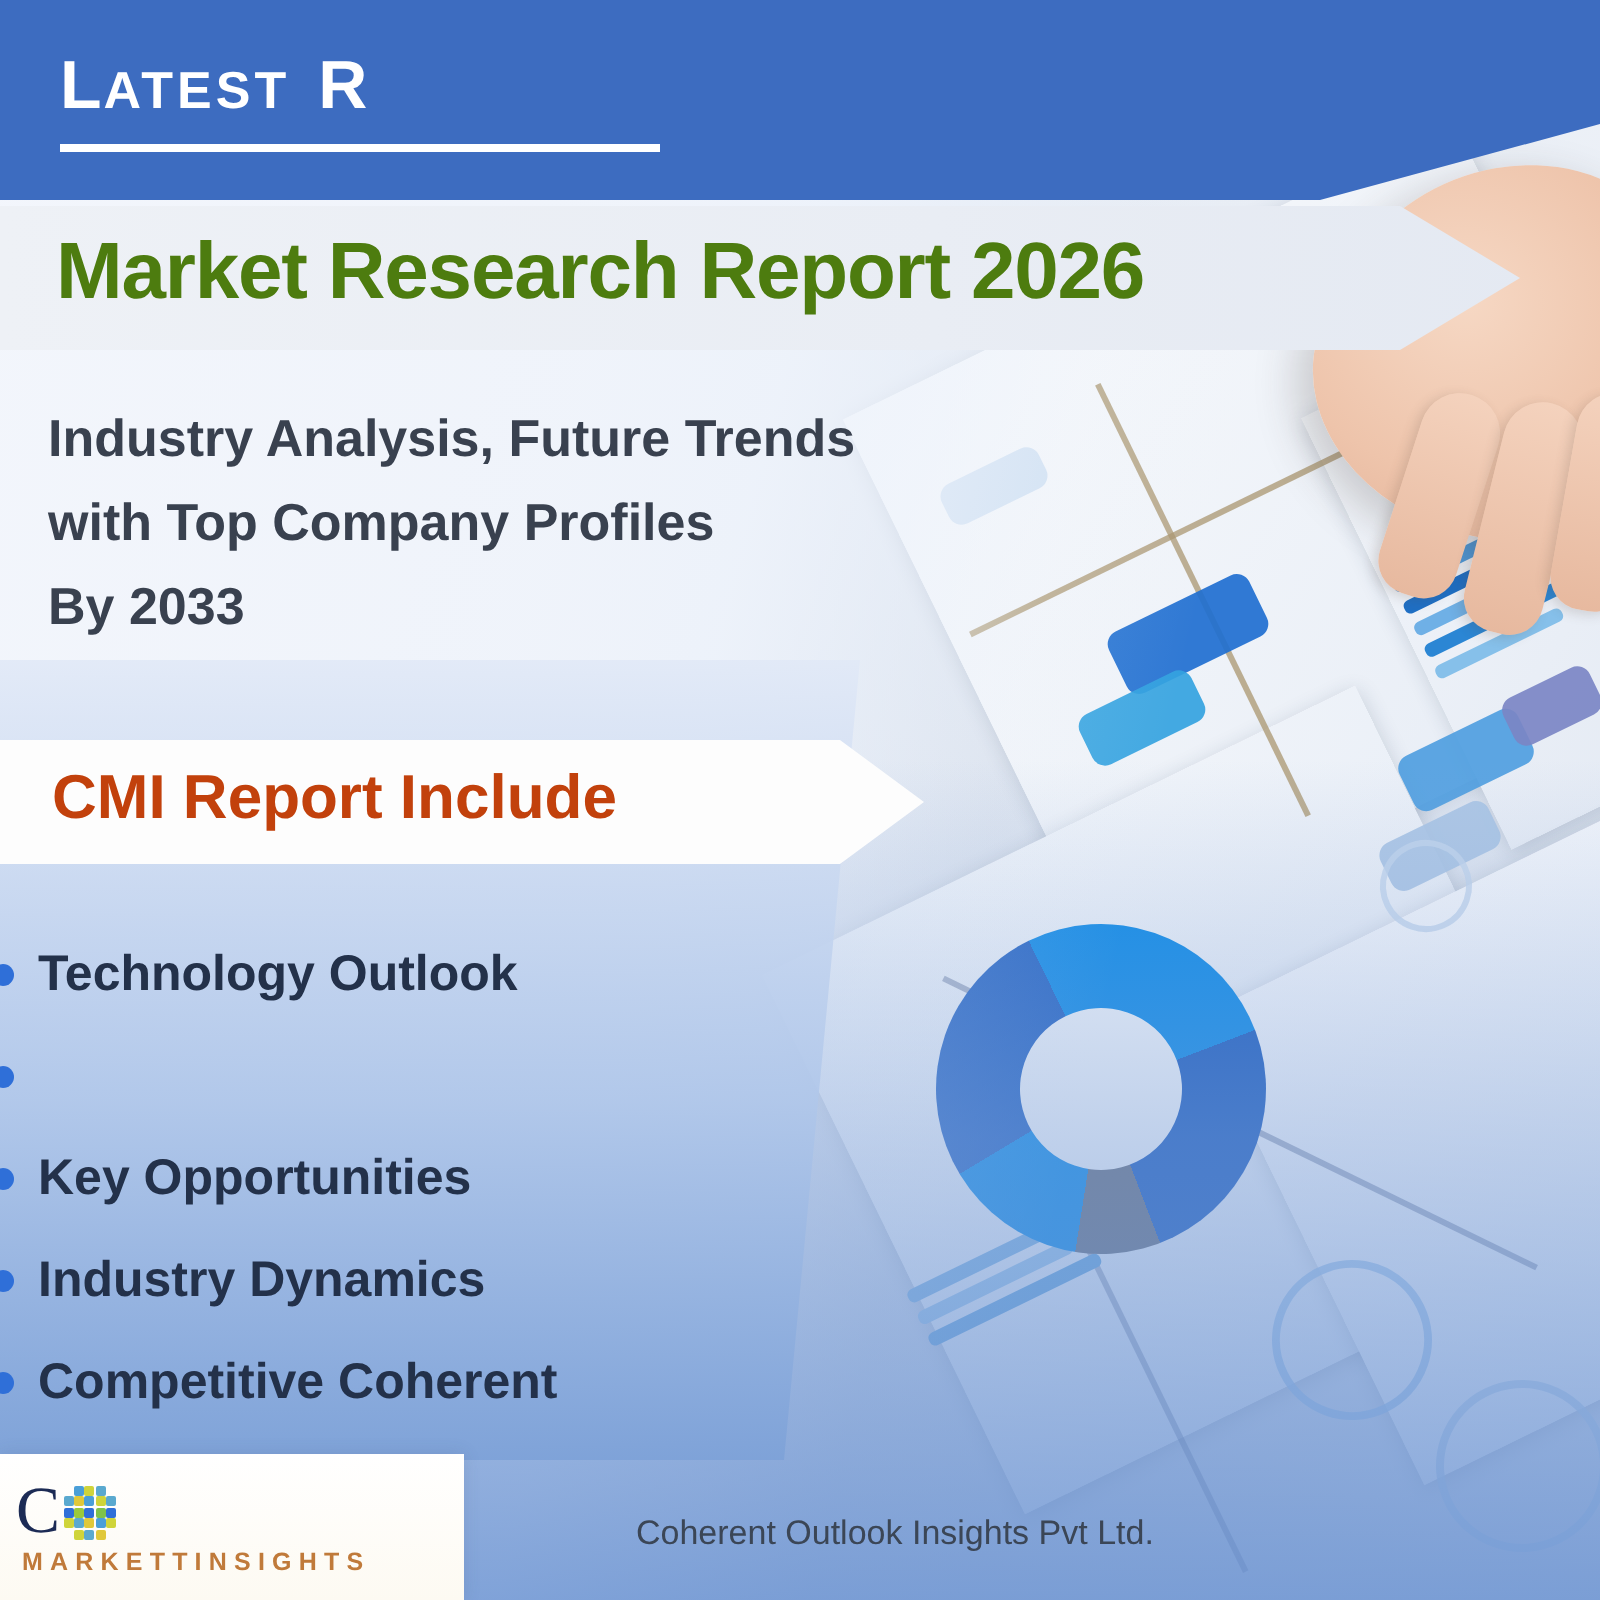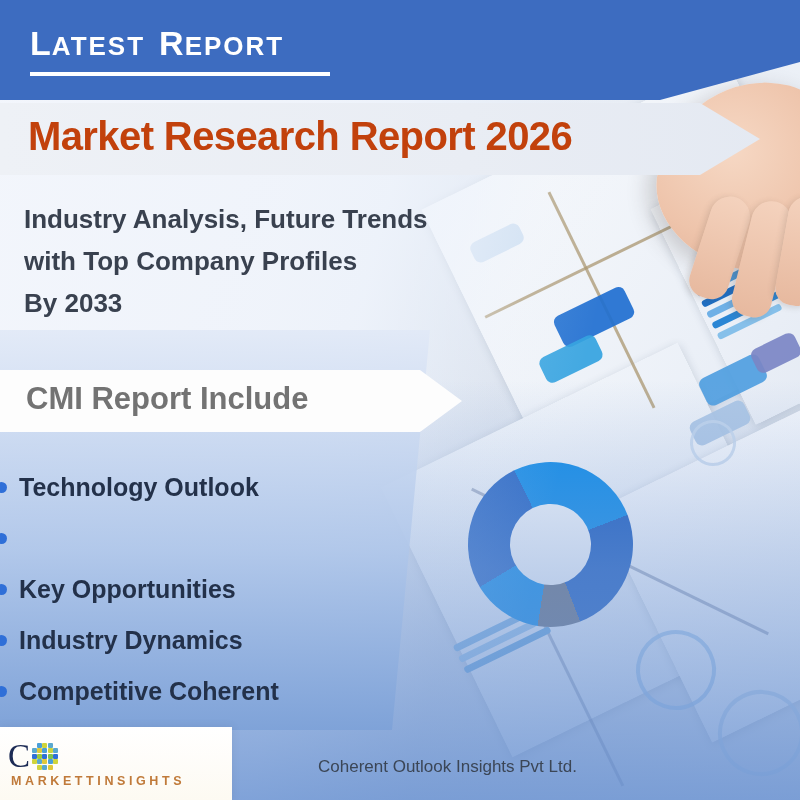--- a/index.html
+++ b/index.html
@@ -69,31 +69,31 @@
   .latest .big{font-size:34px;}
   .latest .sm{font-size:26px;letter-spacing:2px;}
   .latest .gap{display:inline-block;width:14px;}
   .hrule{position:absolute;left:30px;top:72px;width:300px;height:4px;background:#ffffff;}
 
   
   .titleband{position:absolute;left:0;top:103px;width:780px;height:72px;
     background:linear-gradient(90deg,#eef1f6 0%,#e9edf4 60%,#e4e9f2 100%);
     clip-path:polygon(0 0,700px 0,760px 36px,700px 72px,0 72px);}
   .title{position:absolute;left:28px;top:114px;font-size:40px;font-weight:700;
-    color:#c2410c;letter-spacing:-.6px;white-space:nowrap;}
+    color:#4d7c0f;letter-spacing:-.6px;white-space:nowrap;}
 
   
   .subtitle{position:absolute;left:24px;top:198px;width:520px;
     font-size:26px;font-weight:700;color:#39414f;line-height:1.62;}
 
   
   .cmiband{position:absolute;left:0;top:370px;width:470px;height:62px;background:#fdfdfd;
     clip-path:polygon(0 0,420px 0,462px 31px,420px 62px,0 62px);
     box-shadow:0 2px 6px rgba(70,90,130,.12);}
-  .cmitext{position:absolute;left:26px;top:381px;font-size:31px;font-weight:700;color:#737373;}
+  .cmitext{position:absolute;left:26px;top:381px;font-size:31px;font-weight:700;color:#c2410c;}
 
   
   .bullets{position:absolute;left:0px;top:462px;width:440px;text-align:center;}
   .bullet{display:flex;align-items:center;height:51px;}
   .dot{width:11px;height:11px;border-radius:50%;background:#2f6fd8;
     margin-left:-4px;margin-right:12px;flex:none;}
   .blabel{font-size:25px;font-weight:700;color:#23314a;}
 
   
   .logobox{position:absolute;left:0;top:727px;width:232px;height:73px;
@@ -165,21 +165,20 @@
   <div class="bluewash"></div>
   <div class="leftblue"></div>
 
   <div class="header"></div>
   <div class="header-inner">
     <div class="latest">
       <span class="big">L</span>
       <span class="sm">ATEST</span>
       <span class="gap"></span>
       <span class="big">R</span>
-      <span class="sm">EPORT</span>
     </div>
   </div>
   <div class="hrule"></div>
 
   <div class="titleband"></div>
   <div class="title">Market Research Report 2026</div>
 
   <div class="subtitle">
     <div>Industry Analysis, Future Trends</div>
     <div>with Top Company Profiles</div>

